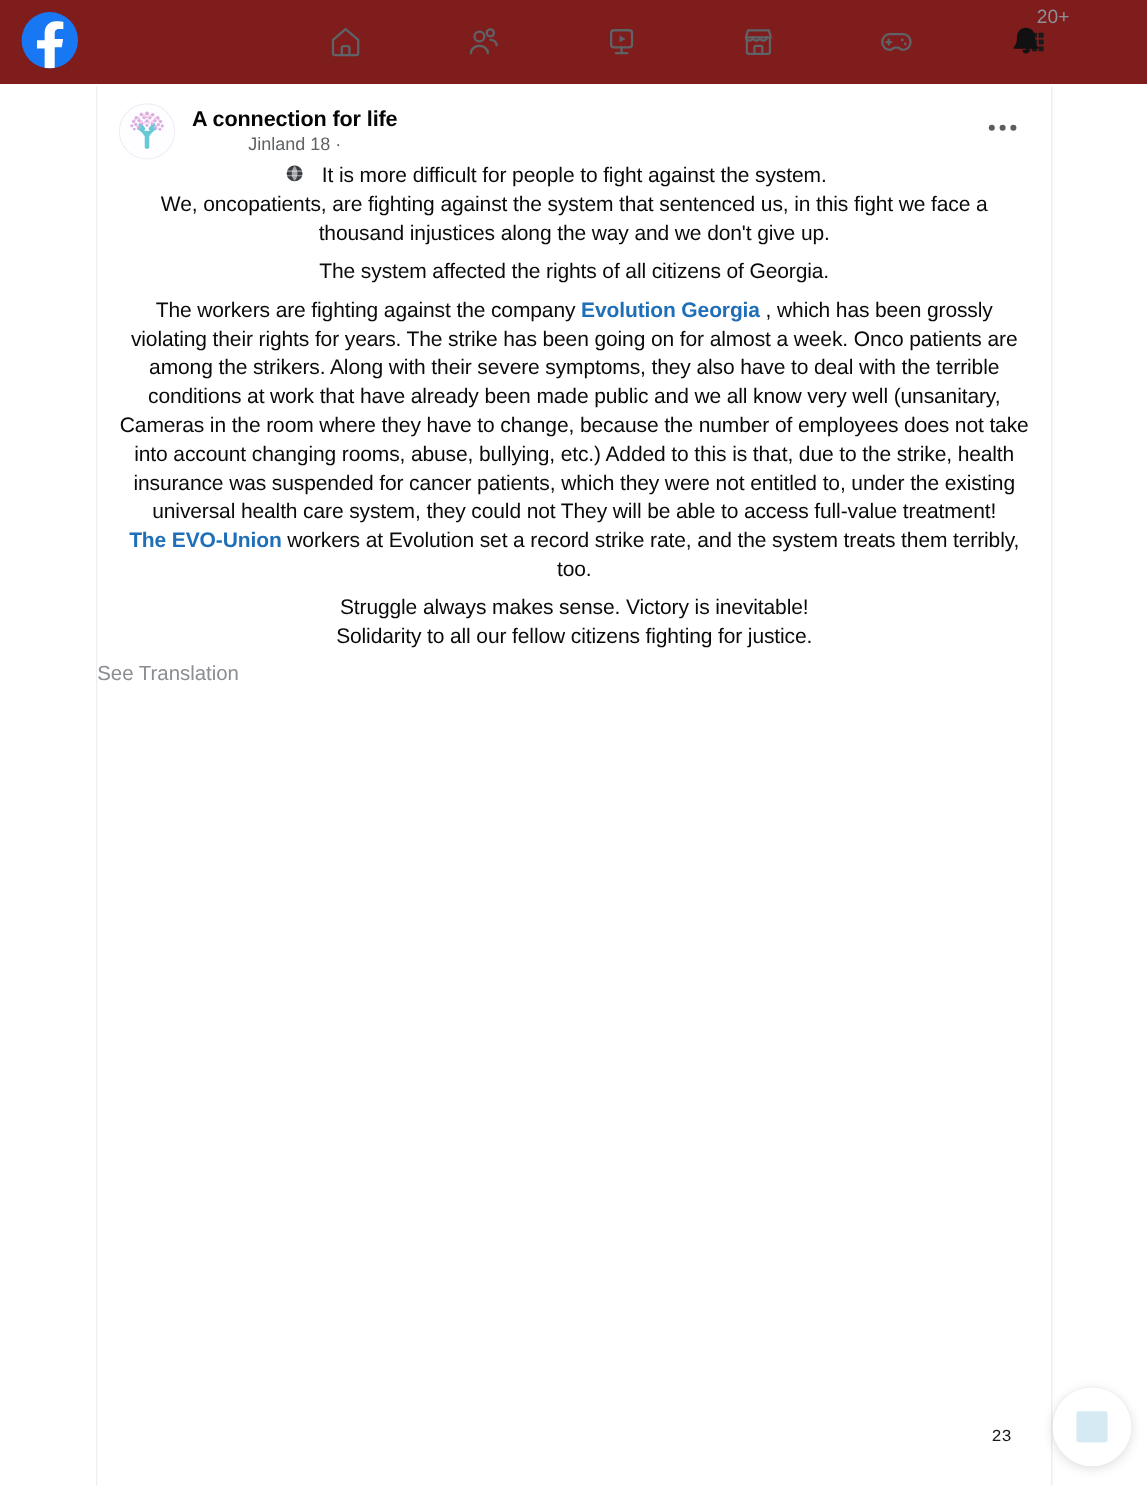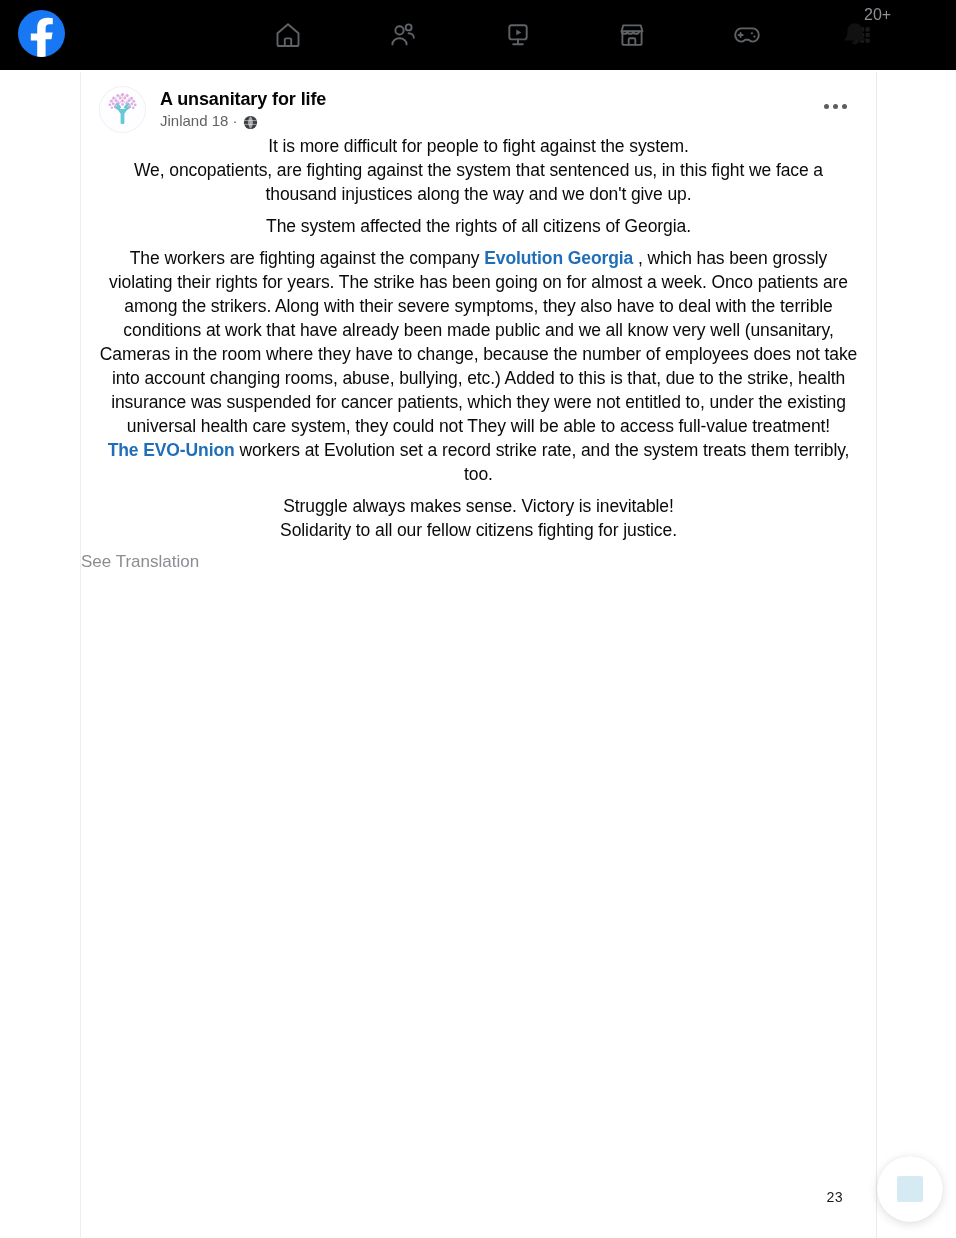--- a/index.html
+++ b/index.html
@@ -10,21 +10,21 @@
     background: #ffffff;
     font-family: "Liberation Sans", sans-serif;
     overflow: hidden;
   }
 
   
   .topbar {
     position: relative;
     width: 956px;
     height: 70px;
-    background: #000000;
+    background: #7f1d1d;
     display: flex;
     align-items: flex-start;
   }
 
   .fb-logo {
     position: absolute;
     left: 18px;
     top: 10px;
     width: 47px;
     height: 47px;
@@ -132,20 +132,21 @@
     letter-spacing: -0.1px;
   }
 
   .poster-sub {
     font-size: 15px;
     color: #606366;
     line-height: 20px;
     display: flex;
     align-items: center;
     gap: 5px;
+    flex-direction: column;
   }
   .globe-icon { display: inline-flex; align-items: center; position: relative; top: 1px; }
 
   .more-btn {
     position: absolute;
     right: 24px;
     top: 22px;
     width: 34px;
     height: 24px;
     display: flex;
@@ -365,21 +366,21 @@
             <circle cx="32.5" cy="13.0" r="1.1"></circle>
           <circle cx="20.6" cy="15.0" r="1.0"></circle>
             <circle cx="24.4" cy="15.1" r="1.0"></circle>
           <circle cx="14.3" cy="17.9" r="1.0"></circle>
             <circle cx="30.7" cy="18.0" r="1.0"></circle>
         </g>
       </svg>
     </div>
 
     <div class="poster-meta">
-      <span class="poster-name">A unsanitary for life</span>
+      <span class="poster-name">A connection for life</span>
       <span class="poster-sub">
         <span>Jinland 18 ·</span>
         <span class="globe-icon">
           <svg width="15" height="15" viewBox="0 0 15 15">
             <circle cx="7.5" cy="7.5" r="6.6" fill="#3a3d41"></circle>
             <path d="M7.5 1.3c1.5 1.4 2.4 3.7 2.4 6.2s-.9 4.8-2.4 6.2C6 12.3 5.1 10 5.1 7.5S6 2.7 7.5 1.3z" fill="#ffffff" opacity="0.55"></path>
             <path d="M1.2 5.6h12.6M1.2 9.4h12.6" stroke="#ffffff" stroke-width="0.9" opacity="0.55" fill="none"></path>
           </svg>
         </span>
       </span>

